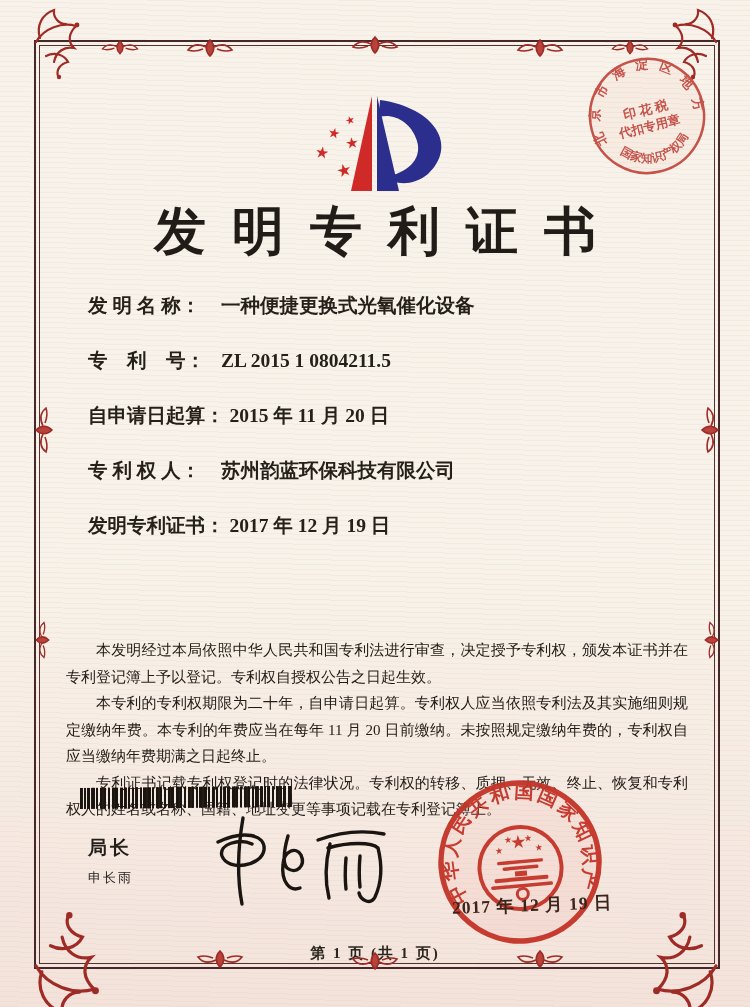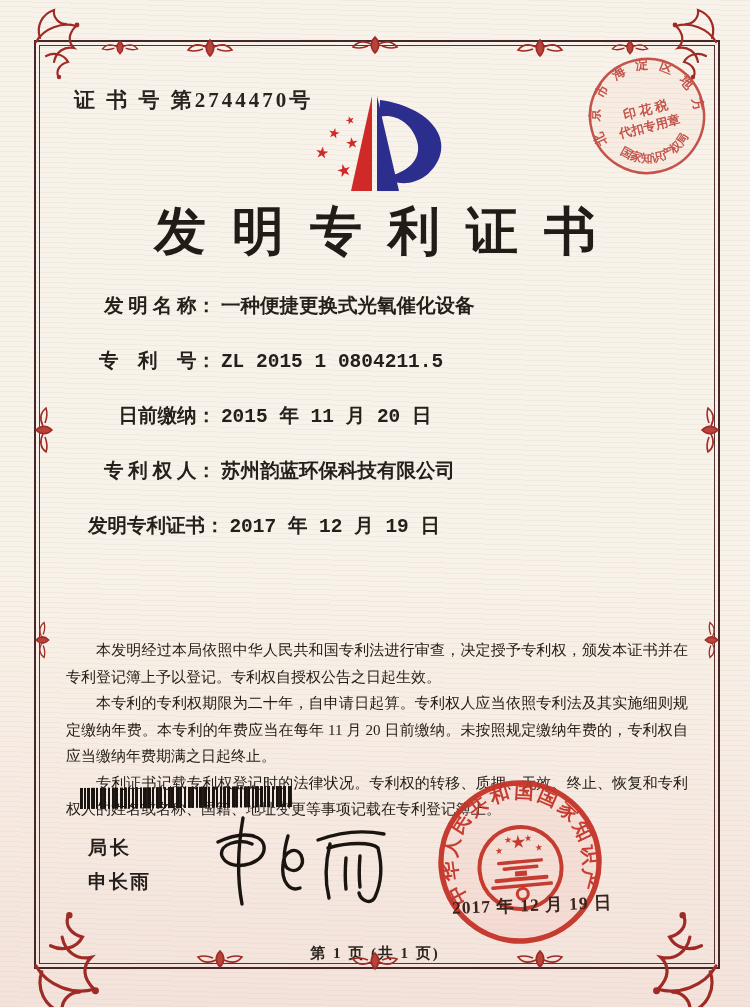--- a/index.html
+++ b/index.html
@@ -15,32 +15,32 @@
   .frame{position:absolute;left:34px;top:40px;right:30px;bottom:38px;border:2px solid #46282a;}
   .frame-inner{position:absolute;inset:3px;border:1px solid #55312f;}
   .orn-layer{position:absolute;left:0;top:0;pointer-events:none;z-index:6;}
   .cert-no{position:absolute;left:74px;top:86px;font-size:21px;font-weight:bold;letter-spacing:3px;color:#2a241f;}
   .logo{position:absolute;left:288px;top:90px;}
   .tax-stamp{position:absolute;left:583px;top:52px;transform:rotate(-14deg);opacity:0.92;}
   .title{position:absolute;left:0;top:197px;width:100%;text-align:center;font-size:52px;font-weight:bold;
          letter-spacing:26px;text-indent:26px;color:#211c17;}
   .fields{position:absolute;left:88px;top:292px;width:580px;}
   .field-row{height:55px;font-size:19.5px;font-weight:bold;color:#26201a;white-space:nowrap;}
-  .field-label{display:inline-block;min-width:128px;text-align:right;}
-  .field-value{display:inline-block;font-family:Liberation Mono, monospace;}
+  .field-label{display:inline-block;min-width:128px;}
+  .field-value{display:inline-block;}
   .body-text{position:absolute;left:66px;top:597px;width:622px;font-size:15px;line-height:26.5px;
              text-align:justify;color:#211b16;font-weight:500;margin-top:40px;}
   .body-text p{margin:0;text-indent:2em;}
   .barcode{position:absolute;left:80px;top:787px;width:212px;height:21px;transform:rotate(-0.6deg);
     background-image:
       repeating-linear-gradient(90deg,#19140f 0 2px,transparent 2px 4px),
       repeating-linear-gradient(90deg,#19140f 0 1px,transparent 1px 7px),
       repeating-linear-gradient(90deg,#241c14 0 3px,transparent 3px 11px);}
   .signer-title{position:absolute;left:88px;top:835px;font-size:19px;font-weight:bold;letter-spacing:3px;text-align:center;}
-  .signer-name{position:absolute;left:88px;top:869px;font-size:19px;font-weight:bold;letter-spacing:2px;}
+  .signer-name{position:absolute;left:88px;top:869px;font-size:13px;font-weight:normal;letter-spacing:2px;}
   .signature{position:absolute;left:188px;top:802px;z-index:4;}
   .office-seal{position:absolute;left:434px;top:776px;transform:rotate(-5deg);z-index:3;opacity:0.95;}
   .seal-date{position:absolute;left:452px;top:893px;font-size:17.5px;font-weight:bold;letter-spacing:1px;
              color:#3a241c;transform:rotate(-2deg);z-index:5;}
   .footer{position:absolute;left:0;top:944px;width:100%;text-align:center;font-size:15px;letter-spacing:2px;
           font-weight:bold;color:#2c2620;}
   .seal-text{fill:#c0463d;font-family:"Liberation Serif",serif;font-weight:bold;}
   .seal2-text{fill:#c43327;font-family:"Liberation Serif",serif;font-weight:bold;}
 </style>
 </head>
@@ -78,21 +78,20 @@
     <use href="#mid-fl" transform="translate(630,41) scale(0.8)"></use>
     <use href="#mid-fl" transform="translate(36,430) rotate(-90)"></use>
     <use href="#mid-fl" transform="translate(718,430) rotate(90)"></use>
     <use href="#mid-fl" transform="translate(36,640) rotate(-90) scale(0.8)"></use>
     <use href="#mid-fl" transform="translate(718,640) rotate(90) scale(0.8)"></use>
     <use href="#mid-fl" transform="translate(220,967) scale(1,-1)"></use>
     <use href="#mid-fl" transform="translate(375,969) scale(1,-1)"></use>
     <use href="#mid-fl" transform="translate(540,967) scale(1,-1)"></use>
   </svg>
 
-  <div class="cert-no">证 书 号 第2744470号</div>
 
   <svg class="logo" width="172" height="106" viewBox="0 0 172 106">
     <polygon points="84,6 84,101 63,101" fill="#cf2a27"></polygon>
     <polygon points="89,6 111,101 89,101" fill="#2b2e8c"></polygon>
     <path d="M92,10 C148,18 170,56 140,84 C124,97 105,95 99,86 C117,84 135,70 129,51 C123,32 106,23 91,27 Z" fill="#2b2e8c"></path>
     <text x="62" y="34" font-size="11" fill="#cf2a27" text-anchor="middle" transform="rotate(-18 62 30)">★</text>
     <text x="46" y="48" font-size="14" fill="#cf2a27" text-anchor="middle" transform="rotate(12 46 44)">★</text>
     <text x="64" y="58" font-size="15" fill="#cf2a27" text-anchor="middle" transform="rotate(-8 64 54)">★</text>
     <text x="34" y="68" font-size="16" fill="#cf2a27" text-anchor="middle" transform="rotate(8 34 63)">★</text>
     <text x="56" y="86" font-size="17" fill="#cf2a27" text-anchor="middle" transform="rotate(-14 56 80)">★</text>
@@ -119,21 +118,21 @@
   <div class="fields">
     <div class="field-row">
       <span class="field-label">发 明 名 称：</span>
       <span class="field-value">一种便捷更换式光氧催化设备</span>
     </div>
     <div class="field-row">
       <span class="field-label">专　利　号：</span>
       <span class="field-value">ZL 2015 1 0804211.5</span>
     </div>
     <div class="field-row">
-      <span class="field-label">日前缴纳：</span>
+      <span class="field-label">自申请日起算：</span>
       <span class="field-value">2015 年 11 月 20 日</span>
     </div>
     <div class="field-row">
       <span class="field-label">专 利 权 人：</span>
       <span class="field-value">苏州韵蓝环保科技有限公司</span>
     </div>
     <div class="field-row">
       <span class="field-label">发明专利证书：</span>
       <span class="field-value">2017 年 12 月 19 日</span>
     </div>

